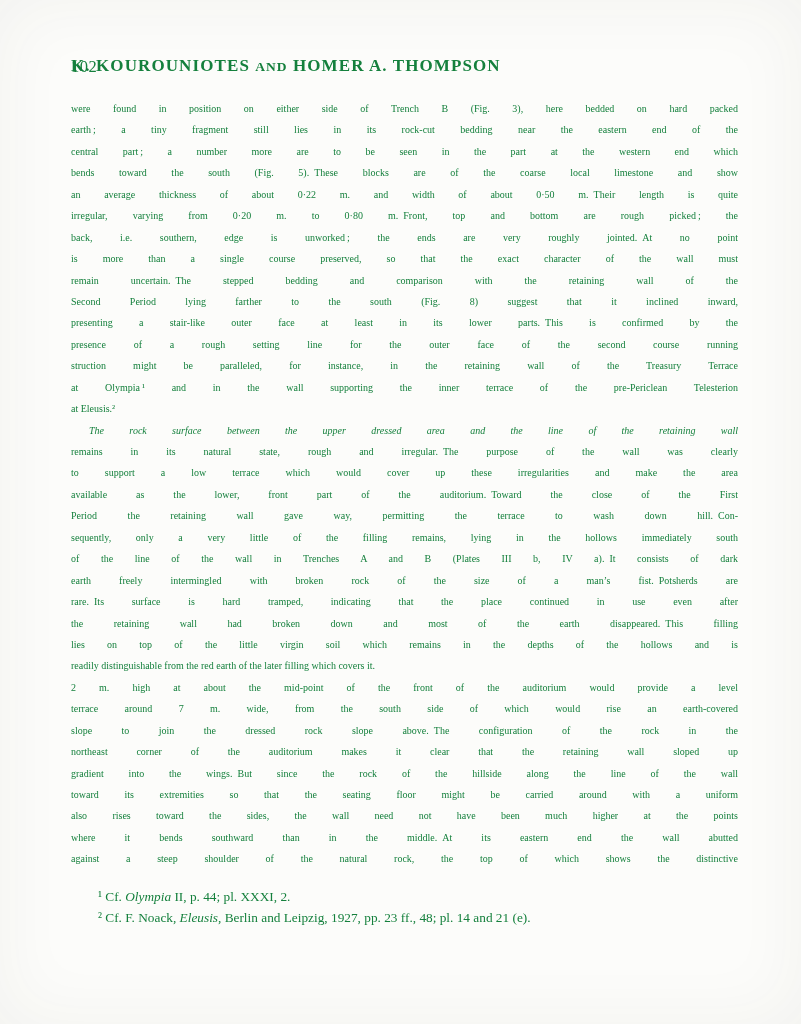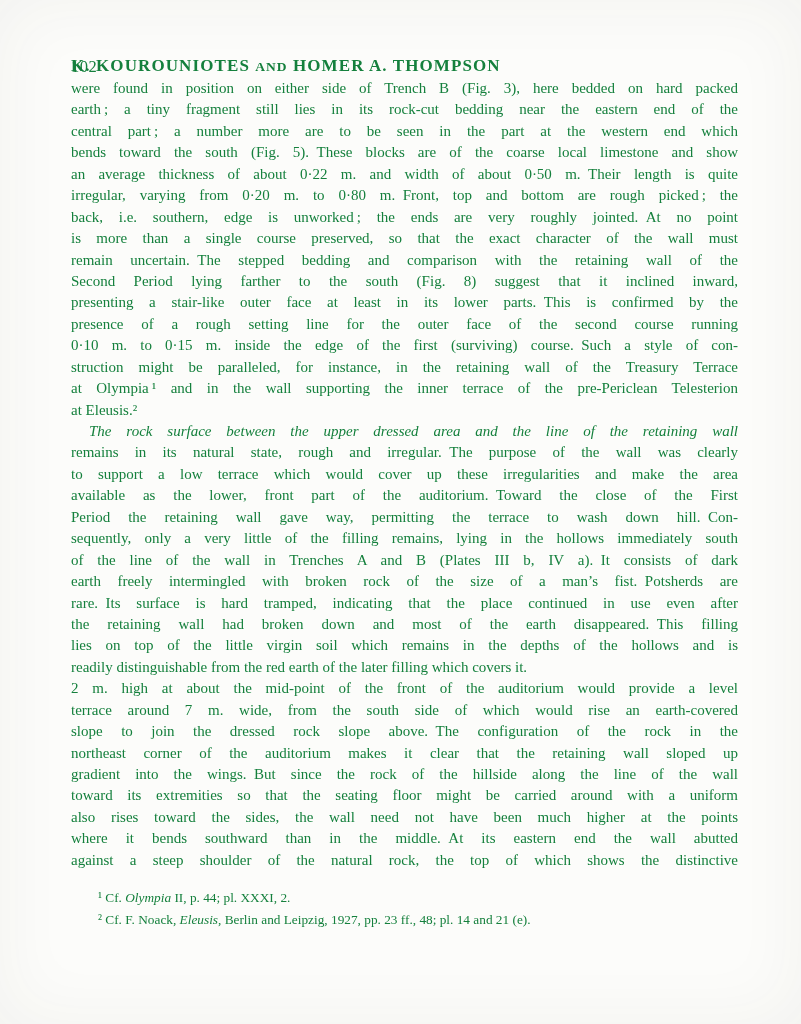--- a/index.html
+++ b/index.html
@@ -13,21 +13,21 @@
     font-family:"Liberation Serif","DejaVu Serif",serif;
     overflow:hidden;
   }
   .content { position:absolute; left:71px; top:56px; width:667px; }
 
   .pagehead { position:relative; height:22px; }
   .pagenum  { position:absolute; left:0; top:1px; font-size:16.5px; letter-spacing:0.5px; }
   .ptitle   { text-align:left; font-size:17px; letter-spacing:1.1px; white-space:nowrap;font-weight:bold; }
   .ptitle .conj { font-size:13.5px; letter-spacing:1px; }
 
-  .bodytext { font-size:15px; line-height:21.45px; }
+  .bodytext { margin-top:20px; font-size:10px; line-height:21.45px; }
   .line { text-align:justify; text-align-last:justify; height:21.45px; overflow:visible; white-space:nowrap0; }
   .line.jl  { text-align-last:justify; }
   .line.end { text-align:right; text-align-last:left; }
   .line.ind { text-indent:18px;font-style:italic; }
 
   .footnotes { margin-top:16px; font-size:13.3px; line-height:21.6px; }
   .footnote  { padding-left:27px; }
   .footnote i { }
 </style>
 </head>
@@ -49,21 +49,20 @@
         <div class="line jl">central part ; a number more are to be seen in the part at the western end which</div>
         <div class="line jl">bends toward the south (Fig. 5). These blocks are of the coarse local limestone and show</div>
         <div class="line jl">an average thickness of about 0·22 m. and width of about 0·50 m. Their length is quite</div>
         <div class="line jl">irregular, varying from 0·20 m. to 0·80 m. Front, top and bottom are rough picked ; the</div>
         <div class="line jl">back, i.e. southern, edge is unworked ; the ends are very roughly jointed. At no point</div>
         <div class="line jl">is more than a single course preserved, so that the exact character of the wall must</div>
         <div class="line jl">remain uncertain. The stepped bedding and comparison with the retaining wall of the</div>
         <div class="line jl">Second Period lying farther to the south (Fig. 8) suggest that it inclined inward,</div>
         <div class="line jl">presenting a stair-like outer face at least in its lower parts. This is confirmed by the</div>
         <div class="line jl">presence of a rough setting line for the outer face of the second course running</div>
-        <div class="line jl">0·10 m. to 0·15 m. inside the edge of the first (surviving) course. Such a style of con-</div>
         <div class="line jl">struction might be paralleled, for instance, in the retaining wall of the Treasury Terrace</div>
         <div class="line jl">at Olympia ¹ and in the wall supporting the inner terrace of the pre-Periclean Telesterion</div>
         <div class="line end">at Eleusis.²</div>
       </div>
 
       <div>
         <div class="line jl ind">The rock surface between the upper dressed area and the line of the retaining wall</div>
         <div class="line jl">remains in its natural state, rough and irregular. The purpose of the wall was clearly</div>
         <div class="line jl">to support a low terrace which would cover up these irregularities and make the area</div>
         <div class="line jl">available as the lower, front part of the auditorium. Toward the close of the First</div>

